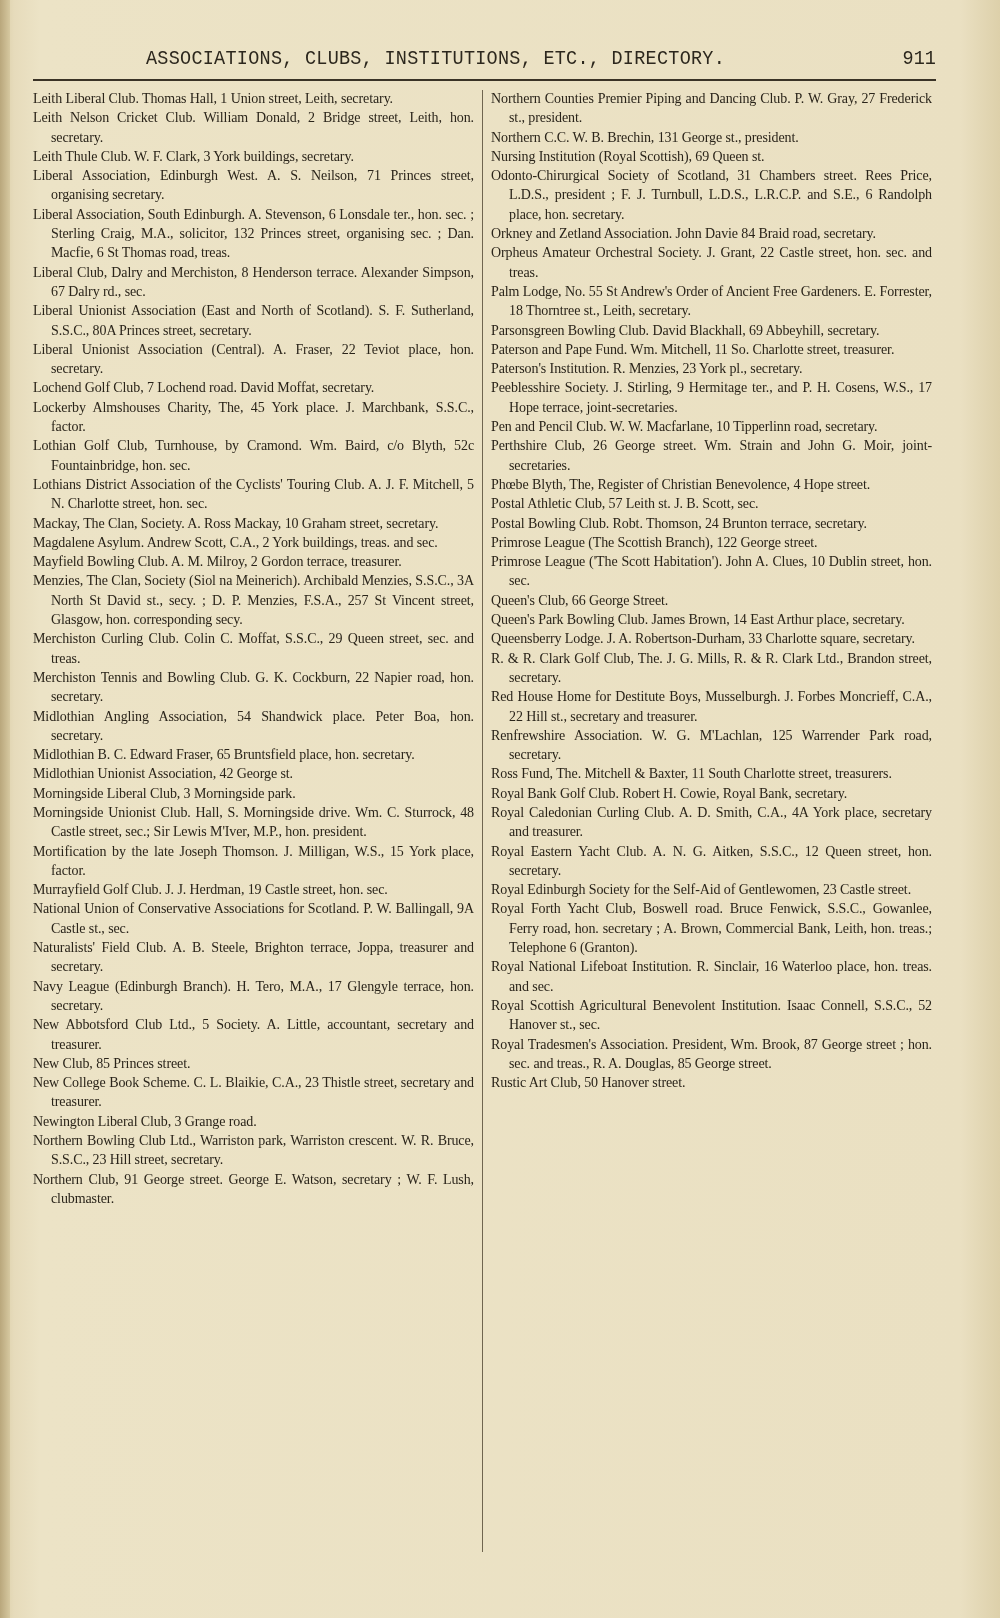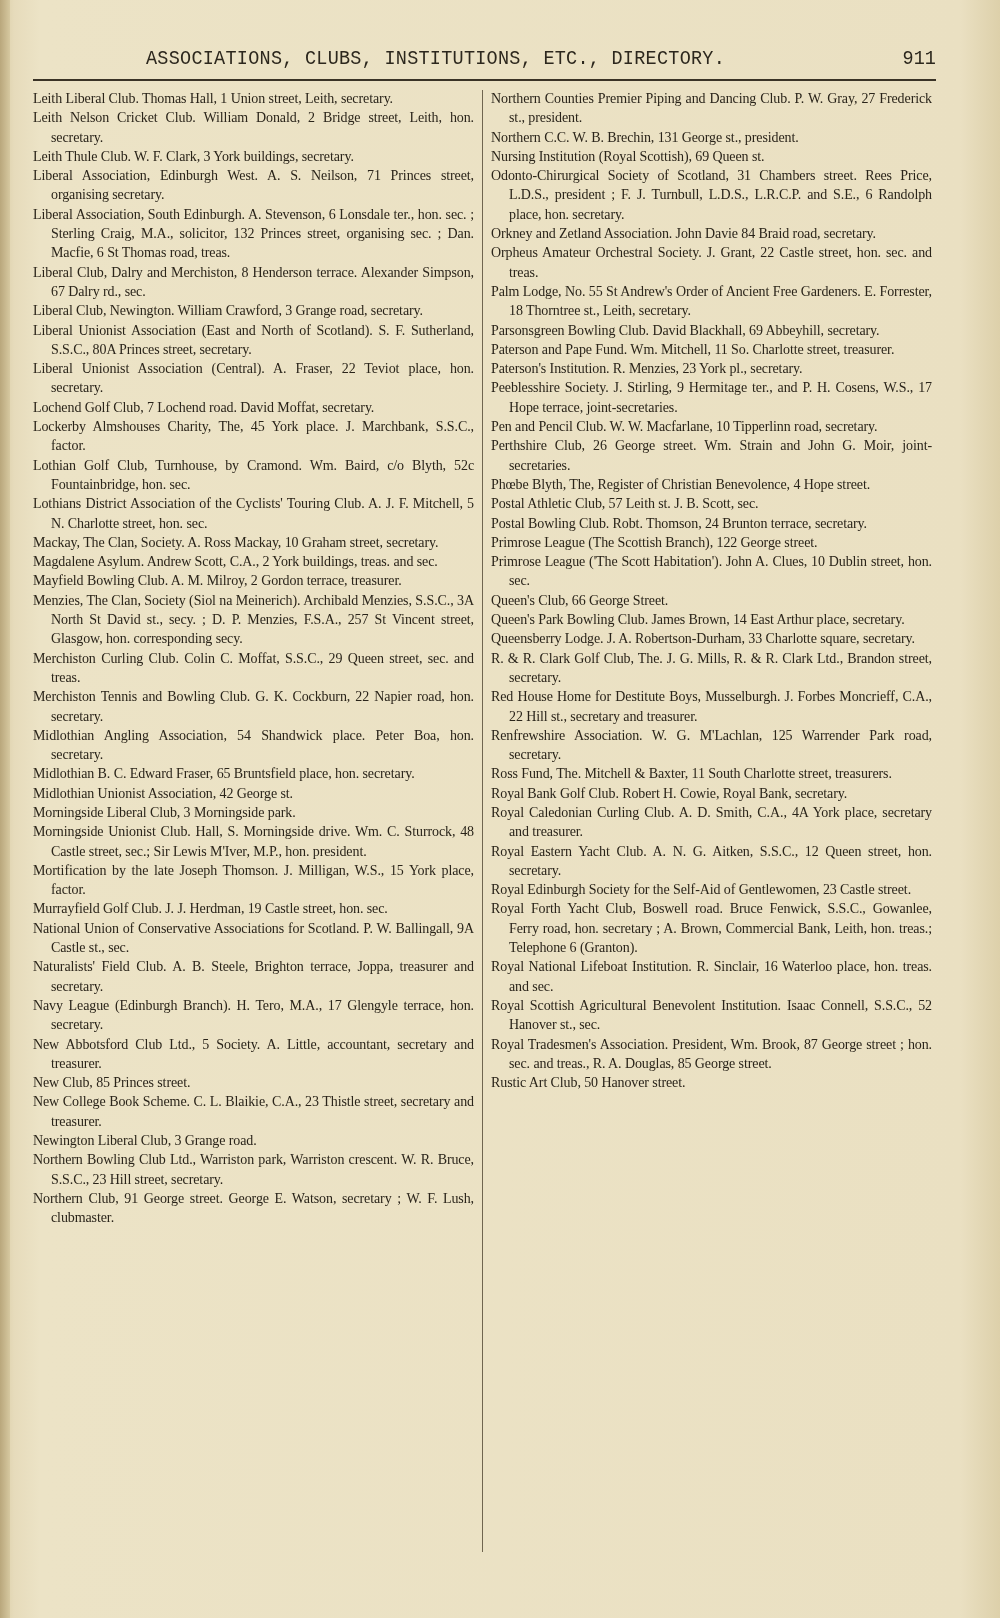--- a/index.html
+++ b/index.html
@@ -55,21 +55,20 @@
 </div>
 <div class="header-rule"></div>
 
 <div class="col col-left" id="col-left">
     <p class="entry">Leith Liberal Club.  Thomas Hall, 1 Union street, Leith, secretary.</p>
     <p class="entry">Leith Nelson Cricket Club.  William Donald, 2 Bridge street, Leith, hon. secretary.</p>
     <p class="entry">Leith Thule Club.  W. F. Clark, 3 York buildings, secretary.</p>
     <p class="entry">Liberal Association, Edinburgh West.  A. S. Neilson, 71 Princes street, organising secretary.</p>
     <p class="entry">Liberal Association, South Edinburgh.  A. Stevenson, 6 Lonsdale ter., hon. sec. ; Sterling Craig, M.A., solicitor, 132 Princes street, organising sec. ; Dan. Macfie, 6 St Thomas road, treas.</p>
     <p class="entry">Liberal Club, Dalry and Merchiston, 8 Henderson terrace.  Alexander Simpson, 67 Dalry rd., sec.</p>
-    <p class="entry">Liberal Club, Newington.  William Crawford, 3 Grange road, secretary.</p>
     <p class="entry">Liberal Unionist Association (East and North of Scotland).  S. F. Sutherland, S.S.C., 80A Princes street, secretary.</p>
     <p class="entry">Liberal Unionist Association (Central).  A. Fraser, 22 Teviot place, hon. secretary.</p>
     <p class="entry">Lochend Golf Club, 7 Lochend road.  David Moffat, secretary.</p>
     <p class="entry">Lockerby Almshouses Charity, The, 45 York place.  J. Marchbank, S.S.C., factor.</p>
     <p class="entry">Lothian Golf Club, Turnhouse, by Cramond.  Wm. Baird, c/o Blyth, 52c Fountainbridge, hon. sec.</p>
     <p class="entry">Lothians District Association of the Cyclists' Touring Club.  A. J. F. Mitchell, 5 N. Charlotte street, hon. sec.</p>
     <p class="entry">Mackay, The Clan, Society.  A. Ross Mackay, 10 Graham street, secretary.</p>
     <p class="entry">Magdalene Asylum.  Andrew Scott, C.A., 2 York buildings, treas. and sec.</p>
     <p class="entry">Mayfield Bowling Club.  A. M. Milroy, 2 Gordon terrace, treasurer.</p>
     <p class="entry">Menzies, The Clan, Society (Siol na Meinerich).  Archibald Menzies, S.S.C., 3A North St David st., secy. ; D. P. Menzies, F.S.A., 257 St Vincent street, Glasgow, hon. corresponding secy.</p>

